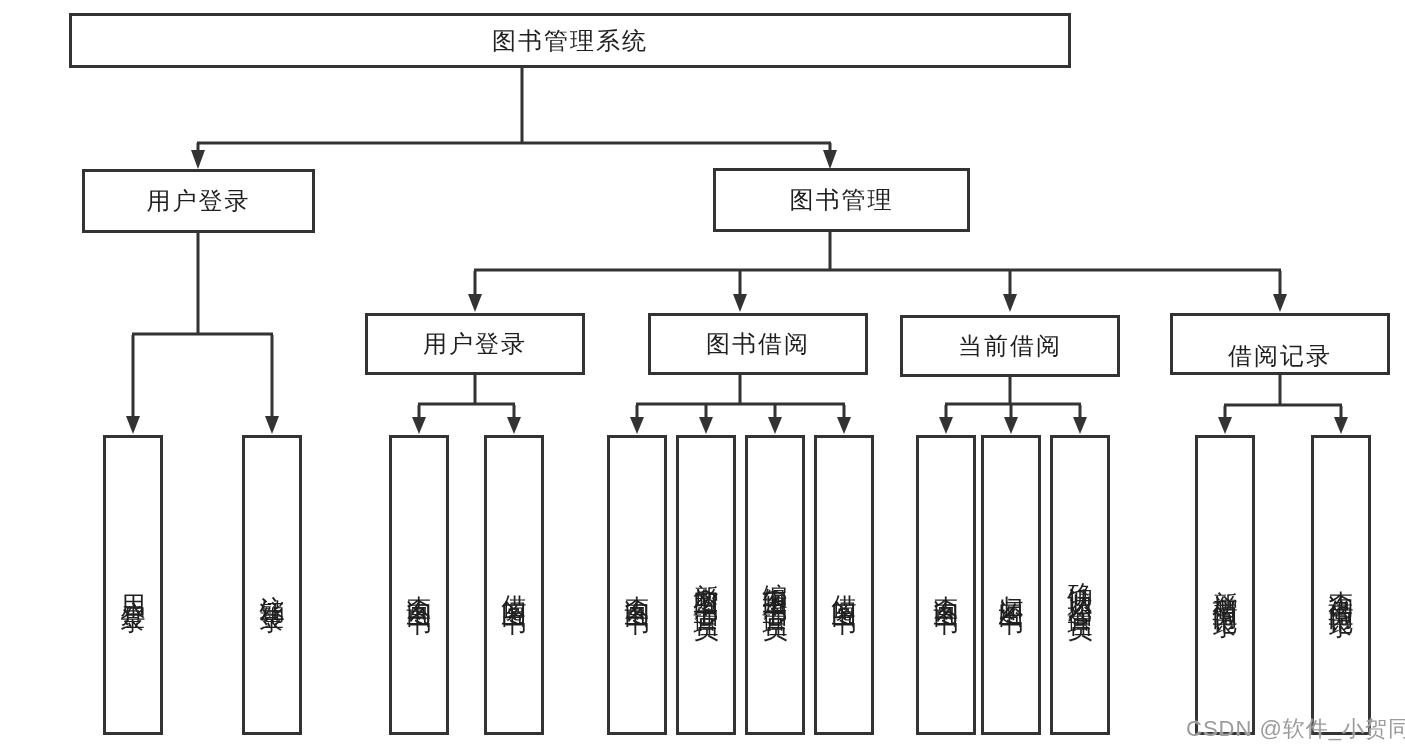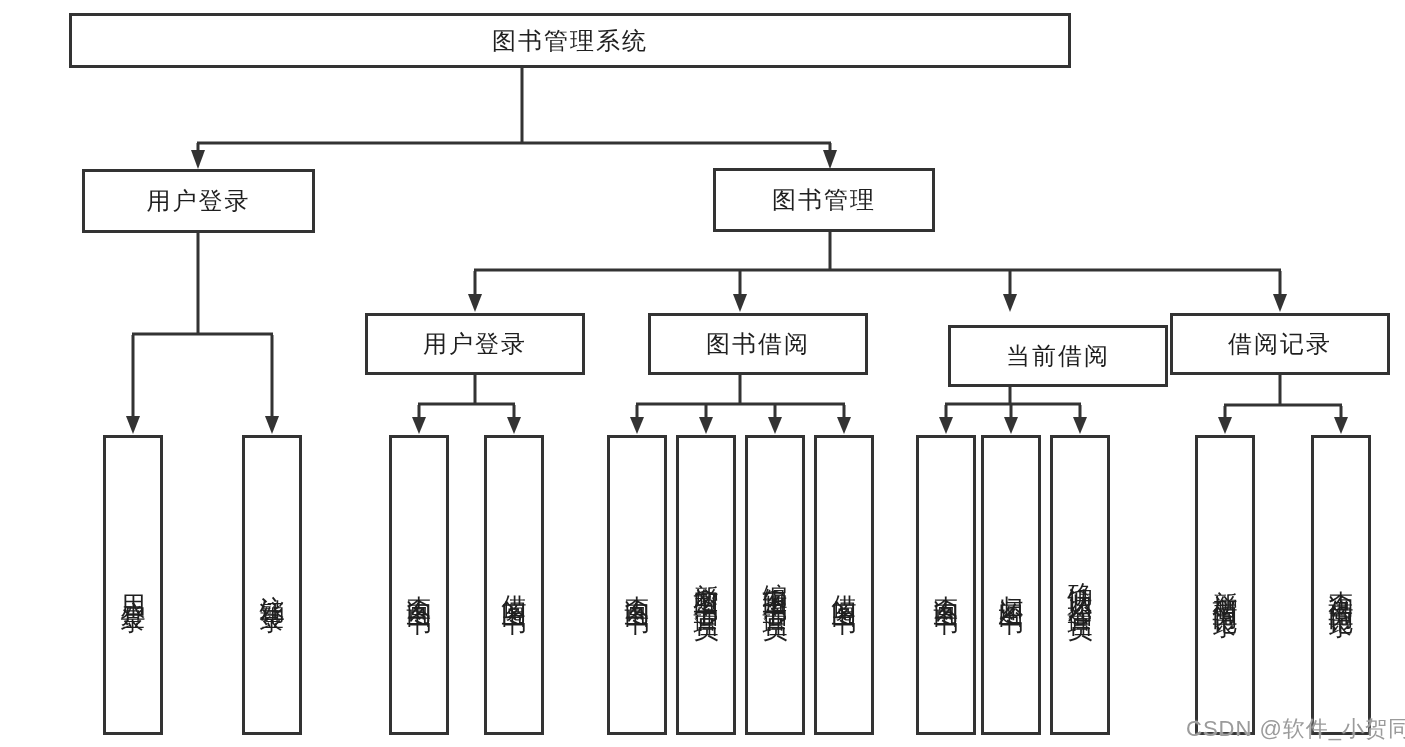--- a/index.html
+++ b/index.html
@@ -72,34 +72,34 @@
     </g>
   </svg>
 
   <div class="node" style="left:21px;top:13px;width:1002px;height:55px;margin-left:48px;">
     <span class="root-label">图书管理系统</span>
   </div>
 
   <div class="node" style="left:82px;top:169px;width:233px;height:64px;">
     <span>用户登录</span>
   </div>
-  <div class="node" style="left:713px;top:168px;width:222px;height:64px;">
+  <div class="node" style="left:713px;top:168px;width:257px;height:64px;">
     <span>图书管理</span>
   </div>
 
   <div class="node" style="left:365px;top:313px;width:220px;height:62px;">
     <span>用户登录</span>
   </div>
   <div class="node" style="left:648px;top:313px;width:220px;height:62px;">
     <span>图书借阅</span>
   </div>
-  <div class="node" style="left:900px;top:325px;width:220px;height:62px;margin-left:48px;">
+  <div class="node" style="left:900px;top:315px;width:220px;height:62px;">
     <span>当前借阅</span>
   </div>
-  <div class="node" style="left:1170px;top:313px;width:220px;height:62px;">
+  <div class="node" style="left:1170px;top:313px;width:220px;height:62px;align-items:flex-end;">
     <span>借阅记录</span>
   </div>
 
   <div class="vnode" style="left:103px;top:435px;width:60px;height:300px;">
     <span class="vtext">用户登录</span>
   </div>
   <div class="vnode" style="left:242px;top:435px;width:60px;height:300px;">
     <span class="vtext">注销登录</span>
   </div>
 

